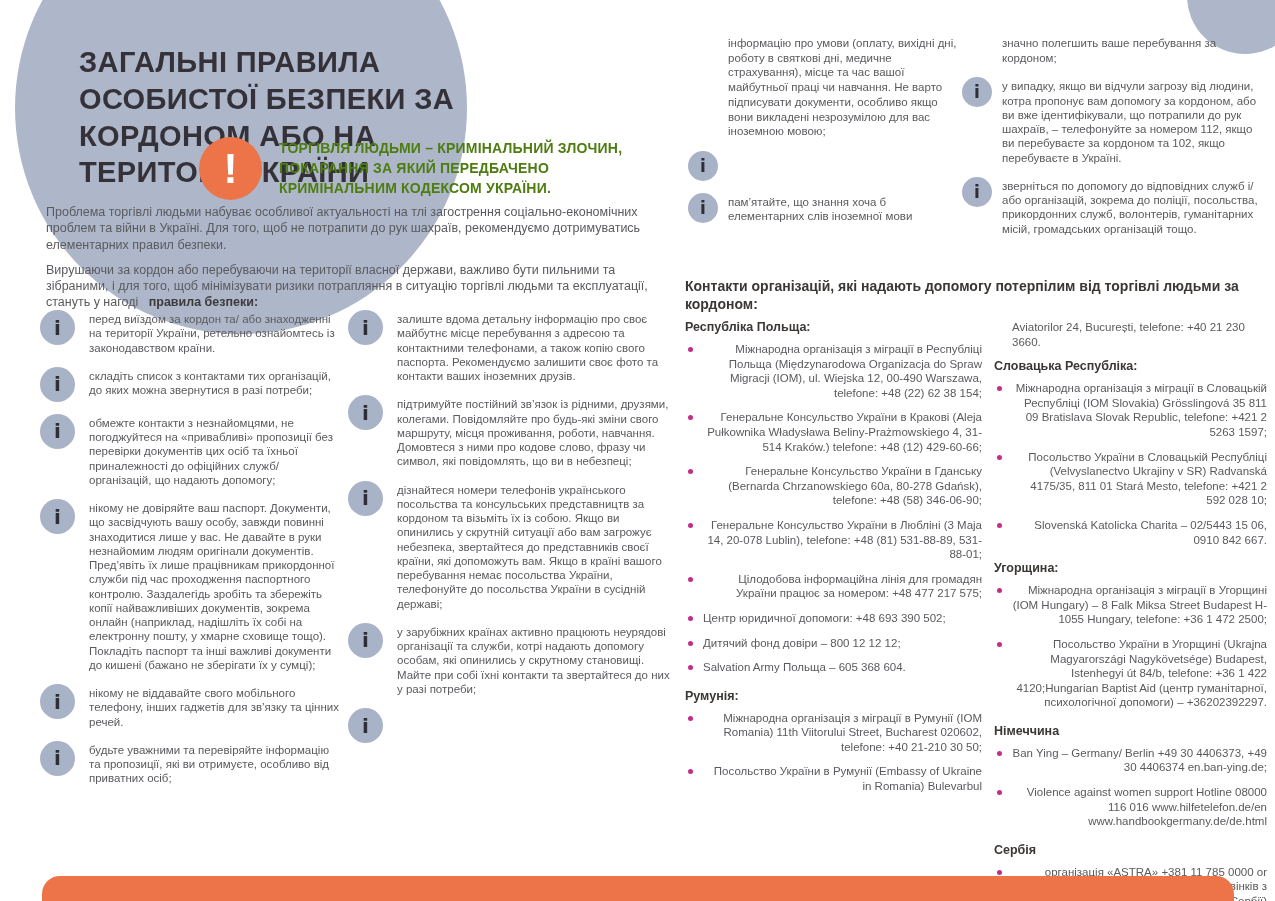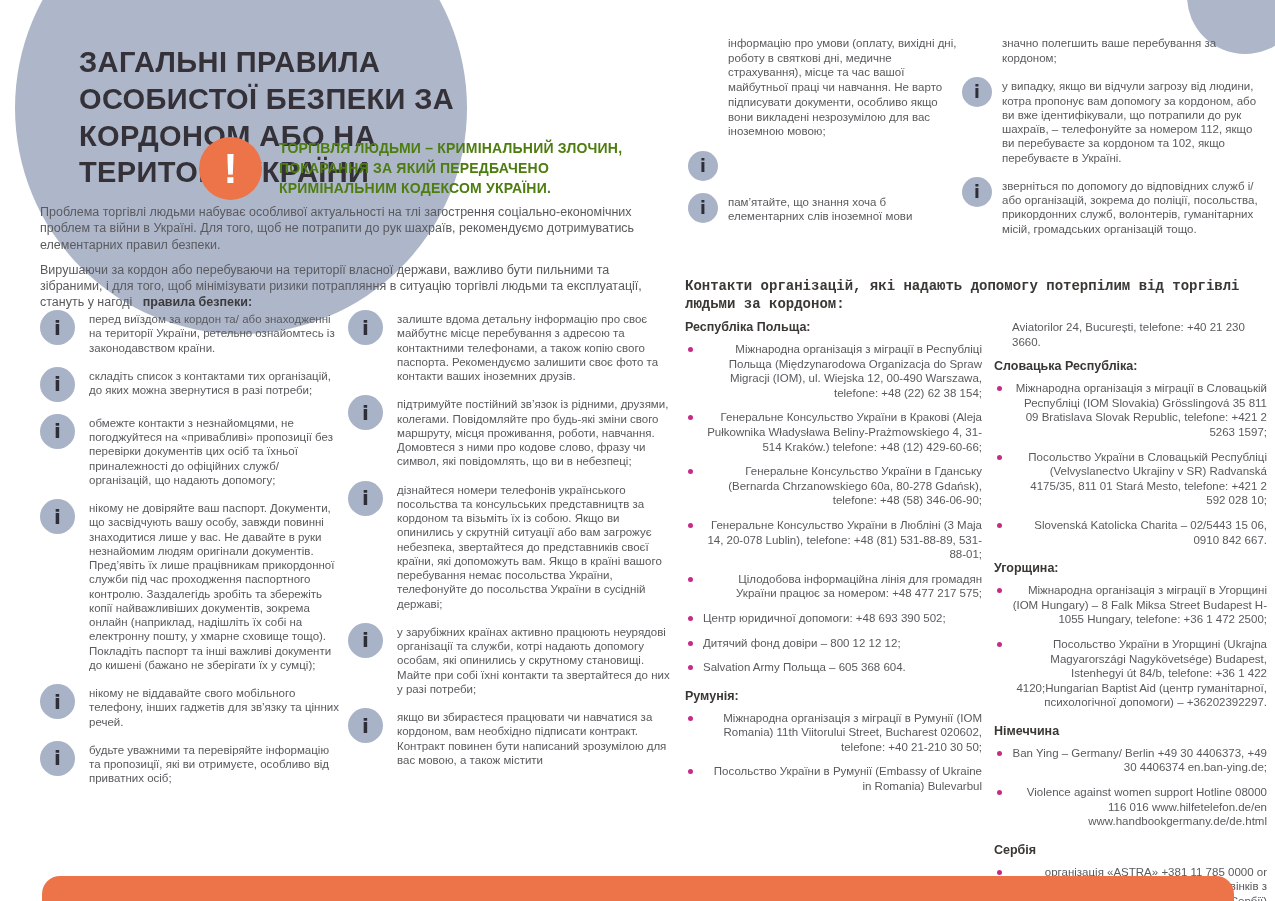--- a/index.html
+++ b/index.html
@@ -11,40 +11,40 @@
   .circle-corner{position:absolute;top:-62px;right:-28px;width:116px;height:116px;border-radius:50%;background:#aeb7ca;}
   .bottom-bar{position:absolute;left:42px;width:1192px;height:42px;bottom:-17px;border-radius:18px;background:#ed7449;}
 
   
   .title{position:absolute;left:63px;top:28px;width:382px;margin:16px;font-size:29px;line-height:1.27;font-weight:800;letter-spacing:.4px;color:#353138;}
   .warning{position:absolute;left:199px;top:137px;display:flex;align-items:flex-start;}
   .alert-icon{flex:0 0 63px;width:63px;height:63px;border-radius:50%;background:#ed7449;color:#fff;display:flex;align-items:center;justify-content:center;font-weight:800;font-size:42px;line-height:1;}
   .warning-text{margin:2px 0 0 17px;width:378px;font-size:14px;font-weight:800;line-height:1.42;letter-spacing:.2px;color:#4d7c0f;}
 
   
-  .intro{position:absolute;left:40px;top:204px;width:634px;color:#5a5a5e;font-size:12.5px;line-height:1.3;}
+  .intro{position:absolute;left:46px;top:204px;width:634px;color:#5a5a5e;font-size:12.5px;line-height:1.3;}
   .intro p{margin:0 0 9px;}
   .intro b{color:#3d3a3c;padding-left:7px;}
 
   
   .rules-left{position:absolute;left:40px;top:310px;width:634px;display:flex;}
   .rcol1{width:300px;flex:0 0 300px;}
   .rcol2{flex:1;margin-left:8px;}
   .rule{display:flex;margin-bottom:12px;}
   .iicon{flex:0 0 35px;width:35px;height:35px;border-radius:50%;background:#a9b3c7;color:#2e2e38;display:flex;align-items:center;justify-content:center;font-weight:800;font-size:20px;font-family:"DejaVu Sans",sans-serif;margin-right:14px;}
   .rtext{margin:2px 0 0;font-size:11.5px;line-height:1.24;color:#5a5a5e;}
 
   .rules-right{position:absolute;left:688px;top:36px;width:580px;display:flex;}
   .rcol3{width:272px;flex:0 0 272px;}
   .rcol4{flex:1;margin-left:2px;}
   .rules-right .iicon{flex:0 0 30px;width:30px;height:30px;font-size:17px;margin-right:10px;}
   .cont{margin:0 0 12px;padding-left:40px;font-size:11.5px;line-height:1.28;color:#5a5a5e;}
 
   
-  .contacts-heading{position:absolute;left:685px;top:277px;width:572px;margin:0;font-size:14px;font-weight:800;line-height:1.32;color:#3a3734;font-family:Liberation Mono, monospace;}
+  .contacts-heading{position:absolute;left:685px;top:277px;width:572px;margin:0;font-size:14px;font-weight:800;line-height:1.32;color:#3a3734;}
   .contacts-cols{position:absolute;left:685px;top:320px;width:582px;display:flex;gap:12px;}
   .ccol-left{width:297px;flex:0 0 297px;}
   .ccol-right{flex:1;}
   .country{margin:0 0 8px;font-size:12.5px;font-weight:800;color:#3a3734;}
   .country.gap{margin-top:14px;}
   .citem{display:flex;margin-bottom:10px;}
   .dot{flex:0 0 5px;width:5px;height:5px;border-radius:50%;background:#c42c86;margin:5px 10px 0 3px;}
   .citem p{margin:0;font-size:11.5px;line-height:1.27;color:#5a5a5e;text-align:right;}
   .cont-text{margin:0 0 10px;padding-left:18px;font-size:11.5px;line-height:1.27;color:#5a5a5e;}
 </style>
@@ -131,21 +131,20 @@
       <div class="rule">
           <div class="iicon">
             <span>i</span>
           </div>
           <p class="rtext">у зарубіжних країнах активно працюють неурядові організації та служби, котрі надають допомогу особам, які опинились у скрутному становищі. Майте при собі їхні контакти та звертайтеся до них у разі потреби;</p>
         </div>
       <div class="rule">
           <div class="iicon">
             <span>i</span>
           </div>
-          <p class="rtext">якщо ви збираєтеся працювати чи навчатися за кордоном, вам необхідно підписати контракт. Контракт повинен бути написаний зрозумілою для вас мовою, а також містити</p>
         </div>
     </div>
   </div>
 
   <div class="rules-right">
     <div class="rcol3">
       <p class="cont">інформацію про умови (оплату, вихідні дні, роботу в святкові дні, медичне страхування), місце та час вашої майбутньої праці чи навчання. Не варто підписувати документи, особливо якщо вони викладені незрозумілою для вас іноземною мовою;</p>
       <div class="rule">
           <div class="iicon">
             <span>i</span>

